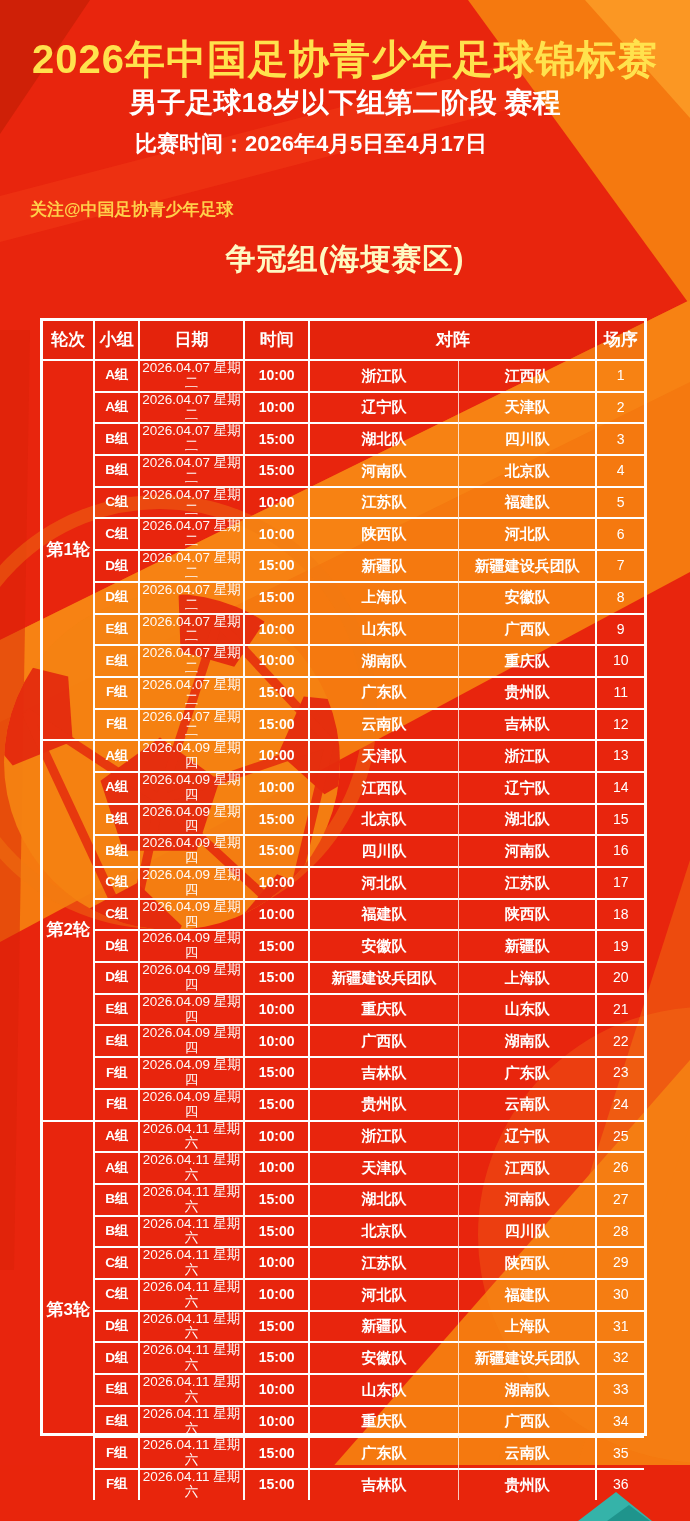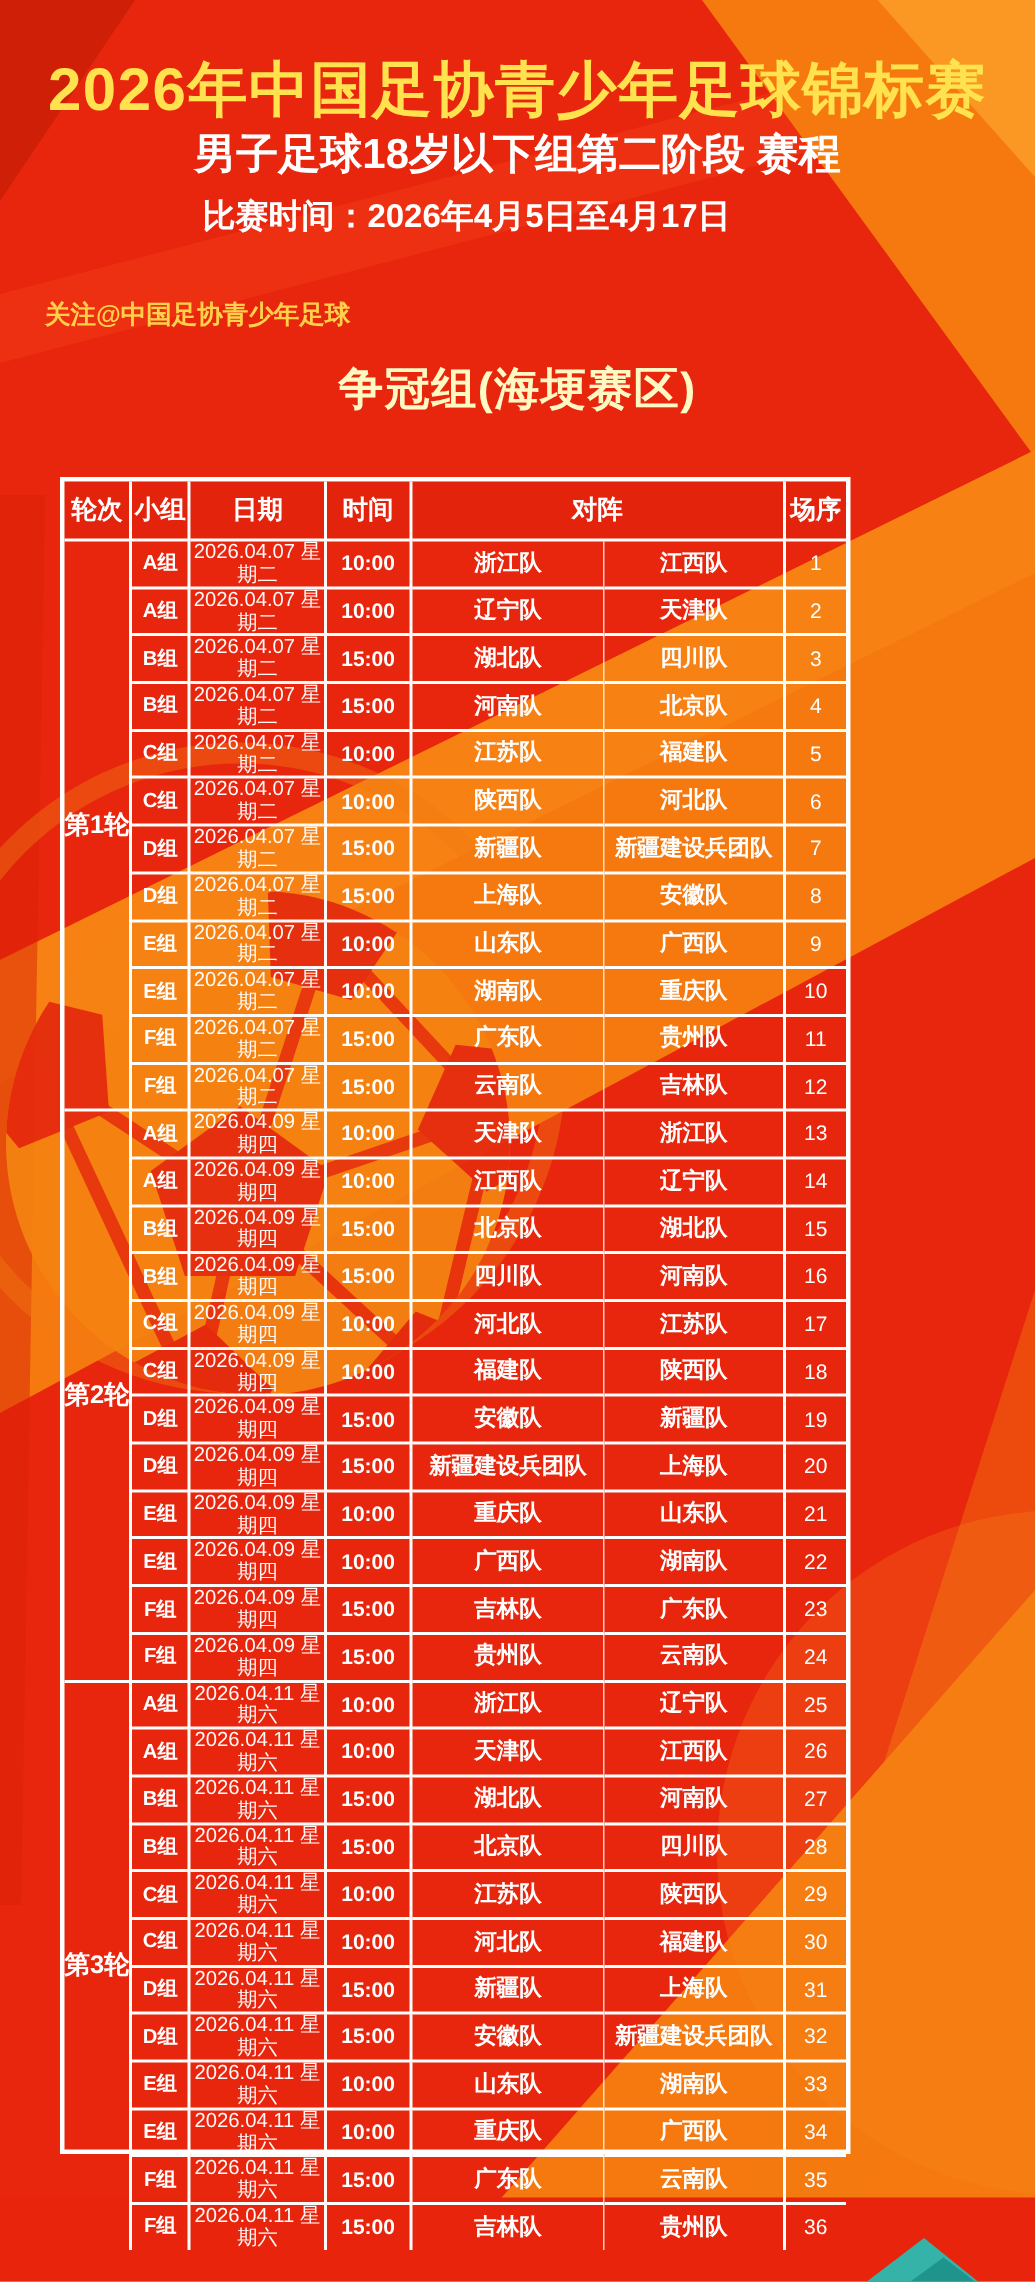--- a/index.html
+++ b/index.html
@@ -13,21 +13,21 @@
          font-size:40px;font-weight:900;letter-spacing:1px;color:#ffe24d;}
   .subtitle{position:absolute;top:84px;left:0;width:690px;text-align:center;
          font-size:28px;font-weight:900;color:#ffffff;}
   .match-time{position:absolute;top:129px;left:0;width:622px;text-align:center;
          font-size:22px;font-weight:700;color:#ffffff;}
   .follow{position:absolute;top:198px;left:30px;font-size:17px;font-weight:700;color:#ffd04a;}
   .section-title{position:absolute;top:239px;left:0;width:690px;text-align:center;
          font-size:30px;font-weight:900;color:#fef9c3;letter-spacing:1px;}
 
   
-  .table{position:absolute;left:40px;top:318px;width:527px;height:1118px;
+  .table{position:absolute;left:40px;top:318px;width:607px;height:1118px;
          display:grid;box-sizing:border-box;border:3px solid #fff;
          grid-template-columns:53fr 45fr 106fr 66fr 150fr 140fr 47fr;
          grid-template-rows:40px repeat(36,1fr);}
   .cell{display:flex;align-items:center;justify-content:center;color:#fff;
         border-right:2px solid #fff;border-bottom:2px solid #fff;
         box-sizing:border-box;text-align:center;line-height:1.1;}
   .hcell{grid-row:1;font-size:17px;font-weight:800;background:rgba(205,25,5,.12);}
   .h-round{grid-column:1}.h-group{grid-column:2}.h-date{grid-column:3}
   .h-time{grid-column:4}.h-match{grid-column:5 / span 2}.h-no{grid-column:7;border-right:none;}
   .c-round{grid-column:1;grid-row:span 12;font-size:17px;font-weight:800;}

